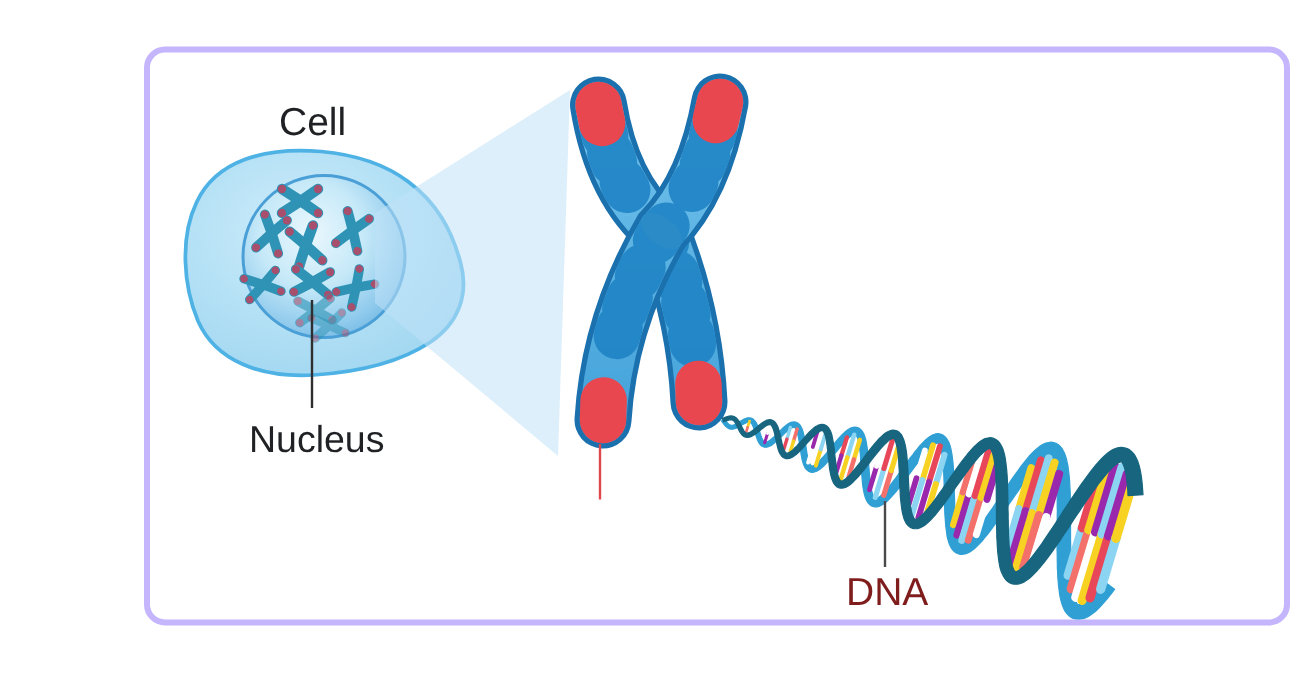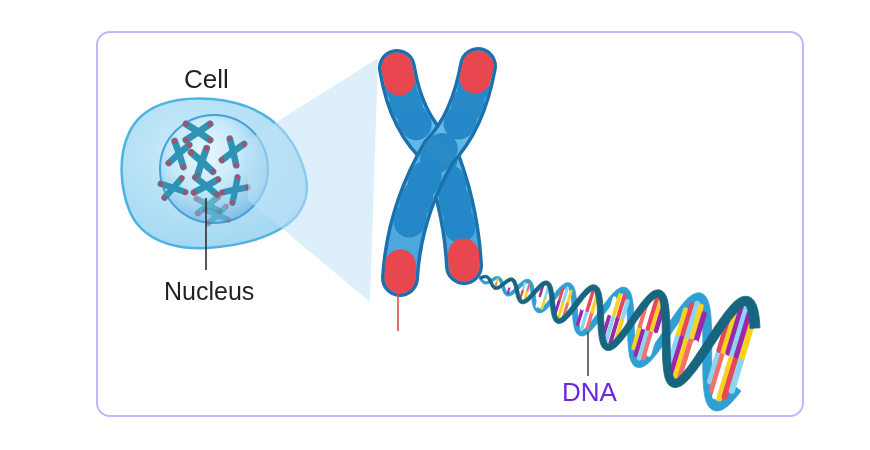--- a/index.html
+++ b/index.html
@@ -2,22 +2,22 @@
 <html><head>
 <meta charset="utf-8">
 <style>
   html,body{margin:0;padding:0;}
   body{
     width:870px;height:450px;background:#ffffff;
     font-family:"Liberation Sans","DejaVu Sans",sans-serif;
     position:relative;overflow:hidden;
   }
   .card{
-    position:absolute;left:96px;top:31px;width:708px;height:386px;
-    background:#ffffff;border:2px solid #c4b5fd;border-radius:14px;
+    position:absolute;left:96px;top:31px;width:764px;height:386px;
+    background:#ffffff;border:4px solid #c4b5fd;border-radius:14px;
     overflow:hidden;box-sizing:border-box;
   }
   .card svg{position:absolute;left:0;top:0;}
   .lbl{position:absolute;white-space:nowrap;line-height:1;}
   .lbl-cell      {left:86px; top:33px; font-size:26px;}
   .lbl-nucleus   {left:66px; top:246px;font-size:25px;}
   .lbl-chromosome{left:392px;top:108px;font-size:25px;}
   .lbl-telomere  {left:252px;top:299px;font-size:24px;}
   .lbl-dna       {left:464px;top:346px;font-size:26px;}
 </style>
@@ -163,14 +163,14 @@
         <path d="M478.4,277.1 L479.5,276.8 L480.6,276.4 L481.6,276.1 L482.5,275.9 L483.3,275.8 L483.9,275.9 L484.5,276.1 L485.1,276.5 L485.6,277.1 L486.2,277.9 L486.8,278.9 L487.3,280.1 L487.9,281.3 L488.5,282.6 L489.1,283.9 L489.9,285.0 L490.7,286.1 L491.7,286.9 L493.0,287.4 L494.3,287.6 L495.7,287.4 L497.0,286.9 L498.3,286.2 L499.7,285.3 L501.0,284.3 L502.3,283.3 L503.6,282.2 L504.8,281.3 L506.0,280.4 L507.1,279.7 L508.0,279.3 L508.8,279.1 L509.3,279.0 L509.7,279.2 L510.1,279.4 L510.5,280.0 L511.0,280.9 L511.5,282.0 L512.0,283.5 L512.4,285.1 L512.8,286.9 L513.2,288.8 L513.6,290.6 L514.0,292.5 L514.4,294.3 L514.9,296.0 L515.5,297.6 L516.3,299.0 L517.2,300.2 L518.3,301.2 L519.7,301.7 L521.3,301.8 L522.7,301.5 L524.2,300.8 L525.6,299.9 L527.0,298.8 L528.4,297.5 L529.8,296.1 L531.3,294.5 L532.8,292.9 L534.2,291.3 L535.7,289.7 L537.1,288.2 L538.5,286.8 L539.8,285.6 L541.0,284.6 L542.1,283.8 L543.0,283.3 L543.7,283.1 L544.1,283.1 L544.3,283.1 L544.6,283.3 L545.0,283.7 L545.4,284.4 L545.9,285.5 L546.3,286.9 L546.7,288.5 L547.0,290.4 L547.3,292.5 L547.6,294.7 L547.9,297.0 L548.1,299.4 L548.3,301.8 L548.6,304.2 L548.8,306.5 L549.1,308.8 L549.5,310.9 L549.9,312.9 L550.4,314.7 L551.0,316.4 L551.7,318.0 L552.6,319.3 L553.7,320.4 L555.2,321.2 L556.8,321.5 L558.5,321.3 L560.0,320.8 L561.5,320.0 L562.9,319.0 L564.4,317.7 L565.8,316.3 L567.3,314.7 L568.9,313.0 L570.4,311.1 L572.0,309.2 L573.6,307.1 L575.2,305.1 L576.8,303.0 L578.4,301.0 L580.0,299.0 L581.5,297.1 L583.0,295.3 L584.4,293.7 L585.8,292.2 L587.1,291.0 L588.3,289.9 L589.3,289.1 L590.3,288.6 L590.9,288.3 L591.4,288.2 L591.6,288.3 L591.7,288.3 L591.9,288.5 L592.3,288.9 L592.7,289.6 L593.1,290.6 L593.5,292.0 L593.9,293.6 L594.2,295.4 L594.5,297.4 L594.8,299.7 L595.0,302.1 L595.2,304.6 L595.3,307.2 L595.5,309.9 L595.6,312.7 L595.7,315.5 L595.8,318.3 L595.9,321.0 L596.1,323.8 L596.2,326.4 L596.4,329.0 L596.7,331.5 L597.0,333.9 L597.3,336.1 L597.7,338.2 L598.2,340.1 L598.7,341.9 L599.4,343.5 L600.2,345.0 L601.3,346.3 L602.6,347.4 L604.1,348.2 L605.9,348.5 L607.6,348.4 L609.2,348.0 L610.8,347.2 L612.3,346.3 L613.7,345.2 L615.2,343.9 L616.7,342.4 L618.2,340.7 L619.8,339.0 L621.4,337.0 L623.0,335.0 L624.7,332.8 L626.3,330.6 L628.0,328.2 L629.7,325.9 L631.4,323.5 L633.1,321.0 L634.8,318.6 L636.5,316.2 L638.2,313.9 L639.9,311.6 L641.5,309.4 L643.1,307.2 L644.7,305.3 L646.2,303.4 L647.6,301.7 L649.0,300.1 L650.3,298.8 L651.6,297.6 L652.7,296.7 L653.7,295.9 L654.6,295.4 L655.3,295.1 L655.7,295.0 L656.0,295.0 L656.0,295.0 L656.1,295.1 L656.2,295.2 L656.5,295.5 L656.9,296.1 L657.3,297.0 L657.7,298.1 L658.1,299.5 L658.5,301.1 L658.8,302.9 L659.1,304.9 L659.4,307.1 L659.6,309.5 L659.8,312.0 L659.9,314.6 L660.0,317.4 L660.1,320.2 L660.2,323.2 L660.2,326.2 L660.2,329.2 L660.3,332.3 L660.3,335.4 L660.3,338.5 L660.3,341.6 L660.3,344.7 L660.4,347.8 L660.5,350.8 L660.5,353.7 L660.7,356.6 L660.8,359.3 L661.0,362.0 L661.2,364.5 L661.5,367.0 L661.8,369.3 L662.1,371.5 L662.5,373.5 L663.0,375.5 L663.6,377.3 L664.3,378.9 L665.1,380.5 L666.1,381.9 L667.2,383.2 L668.7,384.3 L670.3,385.1 L672.1,385.5 L673.9,385.5 L675.7,385.2 L677.3,384.6 L678.9,383.9 L680.4,382.9 L681.9,381.8 L683.4,380.6 L684.9,379.1 L686.4,377.6 L687.9,375.9 L689.5,374.1 L691.1,372.1 L692.8,370.0 L694.4,367.9 L696.1,365.6 L697.8,363.2 L699.5,360.8 L701.3,358.2 L703.1,355.7 L704.8,353.0 L706.6,350.4 L708.4,347.7 L710.2,345.0 L712.0,342.2 L713.8,339.5 L715.6,336.9 L717.3,334.2 L719.1,331.6 L720.8,329.1 L722.6,326.6 L724.2,324.2 L725.9,321.9 L727.5,319.7 L729.1,317.5 L730.7,315.6 L732.2,313.7 L733.6,312.0 L735.0,310.4 L736.4,309.0 L737.6,307.7 L738.8,306.6 L739.9,305.7 L740.9,305.0 L741.8,304.4 L742.6,304.1 L743.1,303.9 L743.5,303.8 L743.6,303.8 L743.6,303.8 L743.6,303.8 L743.6,303.9 L743.8,304.0 L744.0,304.3 L744.4,304.8 L744.8,305.6 L745.2,306.6 L745.6,307.8 L746.0,309.2 L746.4,310.8 L746.7,312.5 L747.0,314.5 L747.3,316.6 L747.5,318.8 L747.7,321.2 L747.9,323.7 L748.0,326.4 L758.0,325.8 L757.8,323.1 L757.6,320.4 L757.4,317.8 L757.1,315.4 L756.8,313.0 L756.4,310.8 L756.0,308.7 L755.5,306.7 L754.9,304.8 L754.3,303.0 L753.5,301.4 L752.7,299.8 L751.7,298.4 L750.5,297.1 L749.1,295.9 L747.5,295.0 L745.7,294.5 L743.8,294.3 L742.0,294.4 L740.3,294.8 L738.7,295.4 L737.1,296.2 L735.6,297.2 L734.1,298.3 L732.6,299.6 L731.2,301.0 L729.7,302.5 L728.1,304.2 L726.6,305.9 L725.0,307.9 L723.4,309.9 L721.8,312.0 L720.2,314.2 L718.5,316.5 L716.8,318.9 L715.1,321.4 L713.3,324.0 L711.6,326.6 L709.8,329.2 L708.1,331.9 L706.3,334.6 L704.5,337.3 L702.8,340.1 L701.0,342.8 L699.2,345.5 L697.5,348.1 L695.7,350.7 L694.0,353.3 L692.3,355.8 L690.7,358.2 L689.0,360.5 L687.4,362.7 L685.9,364.8 L684.4,366.7 L682.9,368.6 L681.5,370.2 L680.2,371.7 L678.9,373.1 L677.7,374.2 L676.6,375.2 L675.6,376.0 L674.7,376.6 L674.0,376.9 L673.4,377.1 L673.1,377.2 L673.0,377.2 L673.0,377.2 L673.0,377.2 L672.8,377.1 L672.5,376.8 L672.1,376.3 L671.7,375.5 L671.3,374.5 L670.8,373.2 L670.4,371.7 L670.1,370.0 L669.7,368.1 L669.4,366.0 L669.2,363.7 L668.9,361.3 L668.7,358.8 L668.6,356.2 L668.4,353.4 L668.3,350.5 L668.2,347.6 L668.2,344.6 L668.1,341.5 L668.1,338.5 L668.0,335.3 L668.0,332.2 L667.9,329.1 L667.9,326.0 L667.8,323.0 L667.7,320.0 L667.6,317.1 L667.5,314.2 L667.3,311.5 L667.1,308.9 L666.8,306.3 L666.5,303.9 L666.2,301.7 L665.8,299.6 L665.3,297.6 L664.7,295.7 L664.0,294.0 L663.2,292.5 L662.3,291.1 L661.1,289.8 L659.7,288.8 L658.0,288.1 L656.2,287.8 L654.5,288.0 L652.8,288.4 L651.3,289.1 L649.8,290.0 L648.3,291.1 L646.9,292.4 L645.4,293.8 L643.9,295.4 L642.4,297.1 L640.8,299.0 L639.2,301.0 L637.6,303.1 L636.0,305.3 L634.3,307.6 L632.7,309.9 L631.0,312.3 L629.3,314.7 L627.6,317.2 L625.9,319.6 L624.3,322.0 L622.6,324.4 L621.0,326.7 L619.4,328.9 L617.8,331.0 L616.3,332.9 L614.8,334.8 L613.4,336.4 L612.0,337.9 L610.8,339.2 L609.6,340.2 L608.6,341.1 L607.7,341.7 L606.9,342.0 L606.4,342.2 L606.2,342.2 L606.1,342.2 L606.0,342.2 L605.7,342.0 L605.4,341.5 L604.9,340.8 L604.5,339.8 L604.0,338.4 L603.6,336.9 L603.3,335.0 L602.9,333.0 L602.7,330.8 L602.4,328.5 L602.2,326.0 L602.0,323.4 L601.9,320.7 L601.7,318.0 L601.6,315.2 L601.4,312.4 L601.3,309.6 L601.1,306.9 L600.9,304.2 L600.7,301.6 L600.5,299.1 L600.2,296.7 L599.8,294.4 L599.4,292.4 L598.9,290.4 L598.3,288.7 L597.6,287.1 L596.8,285.6 L595.6,284.4 L594.3,283.4 L592.6,282.9 L590.9,282.8 L589.3,283.2 L587.8,283.8 L586.3,284.7 L584.9,285.8 L583.5,287.1 L582.0,288.5 L580.5,290.2 L579.0,291.9 L577.5,293.8 L575.9,295.8 L574.3,297.8 L572.7,299.9 L571.2,302.0 L569.6,304.0 L568.0,306.0 L566.5,307.9 L565.0,309.7 L563.6,311.4 L562.3,312.9 L561.0,314.1 L559.8,315.1 L558.8,315.9 L558.0,316.4 L557.3,316.6 L557.0,316.7 L556.8,316.7 L556.5,316.6 L556.2,316.3 L555.8,315.6 L555.3,314.7 L554.8,313.4 L554.4,311.8 L554.0,310.0 L553.7,308.1 L553.4,305.9 L553.1,303.7 L552.8,301.3 L552.5,298.9 L552.3,296.5 L552.0,294.2 L551.7,291.9 L551.3,289.7 L550.9,287.6 L550.5,285.7 L549.9,284.0 L549.2,282.5 L548.3,281.1 L547.2,280.0 L545.8,279.2 L544.3,278.9 L542.7,279.1 L541.2,279.6 L539.8,280.4 L538.4,281.4 L537.0,282.6 L535.6,284.0 L534.2,285.5 L532.8,287.1 L531.3,288.7 L529.9,290.3 L528.4,291.9 L527.1,293.4 L525.7,294.7 L524.5,295.9 L523.3,296.9 L522.3,297.5 L521.5,298.0 L520.9,298.1 L520.5,298.1 L520.2,298.0 L519.8,297.7 L519.3,297.1 L518.8,296.1 L518.3,294.9 L517.8,293.4 L517.4,291.7 L517.0,289.9 L516.6,288.0 L516.2,286.1 L515.7,284.3 L515.2,282.5 L514.7,280.9 L514.0,279.4 L513.2,278.1 L512.3,277.0 L511.0,276.2 L509.6,275.8 L508.2,275.9 L506.8,276.3 L505.5,277.0 L504.2,277.8 L502.9,278.8 L501.6,279.8 L500.3,280.9 L499.1,281.9 L497.9,282.9 L496.8,283.7 L495.8,284.2 L494.9,284.6 L494.2,284.7 L493.7,284.7 L493.2,284.5 L492.7,284.1 L492.1,283.4 L491.6,282.5 L491.0,281.4 L490.4,280.2 L489.8,278.9 L489.1,277.6 L488.4,276.4 L487.6,275.4 L486.7,274.5 L485.7,273.8 L484.5,273.4 L483.3,273.3 L482.1,273.4 L480.9,273.7 L479.8,274.1 L478.7,274.5 L477.6,274.9 Z" fill="#17657f" stroke="#17657f" stroke-width="0.8" stroke-linejoin="round"></path>
       </g>
 
     <line x1="204" y1="196" x2="204" y2="268" stroke-width="1.6" stroke="#2f2f31"></line>
     <line x1="396" y1="292" x2="396" y2="329" stroke-width="1.6" stroke="#e04850"></line>
     <line x1="586" y1="330" x2="586" y2="374" stroke-width="1.6" stroke="#4a4a4c"></line>
   </svg>
 
   <div class="lbl lbl-cell" style="color: rgb(31, 33, 36);">Cell</div>
   <div class="lbl lbl-nucleus" style="color: rgb(31, 33, 36);">Nucleus</div>
-  <div class="lbl lbl-dna" style="color: #6d28d9;">DNA</div>
+  <div class="lbl lbl-dna" style="color: #7f1d1d;">DNA</div>
 </div>
 
 </body></html>

